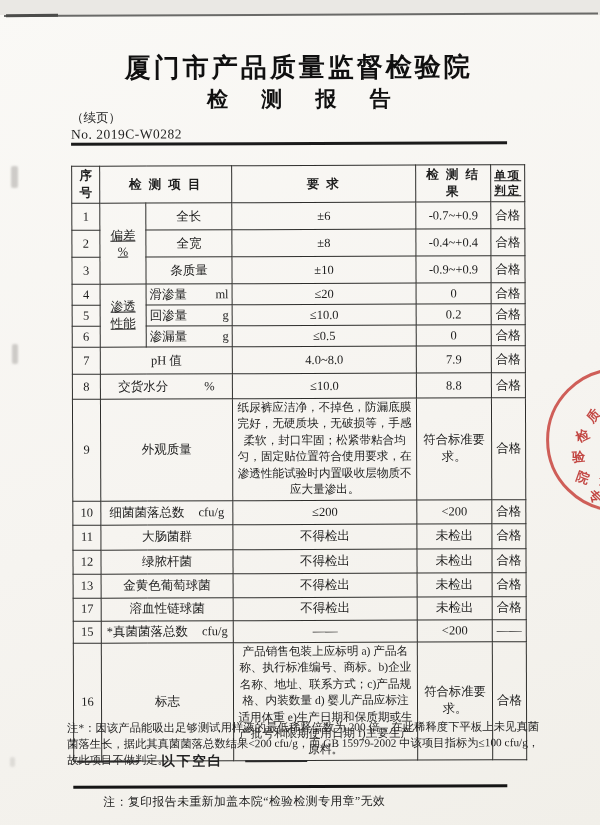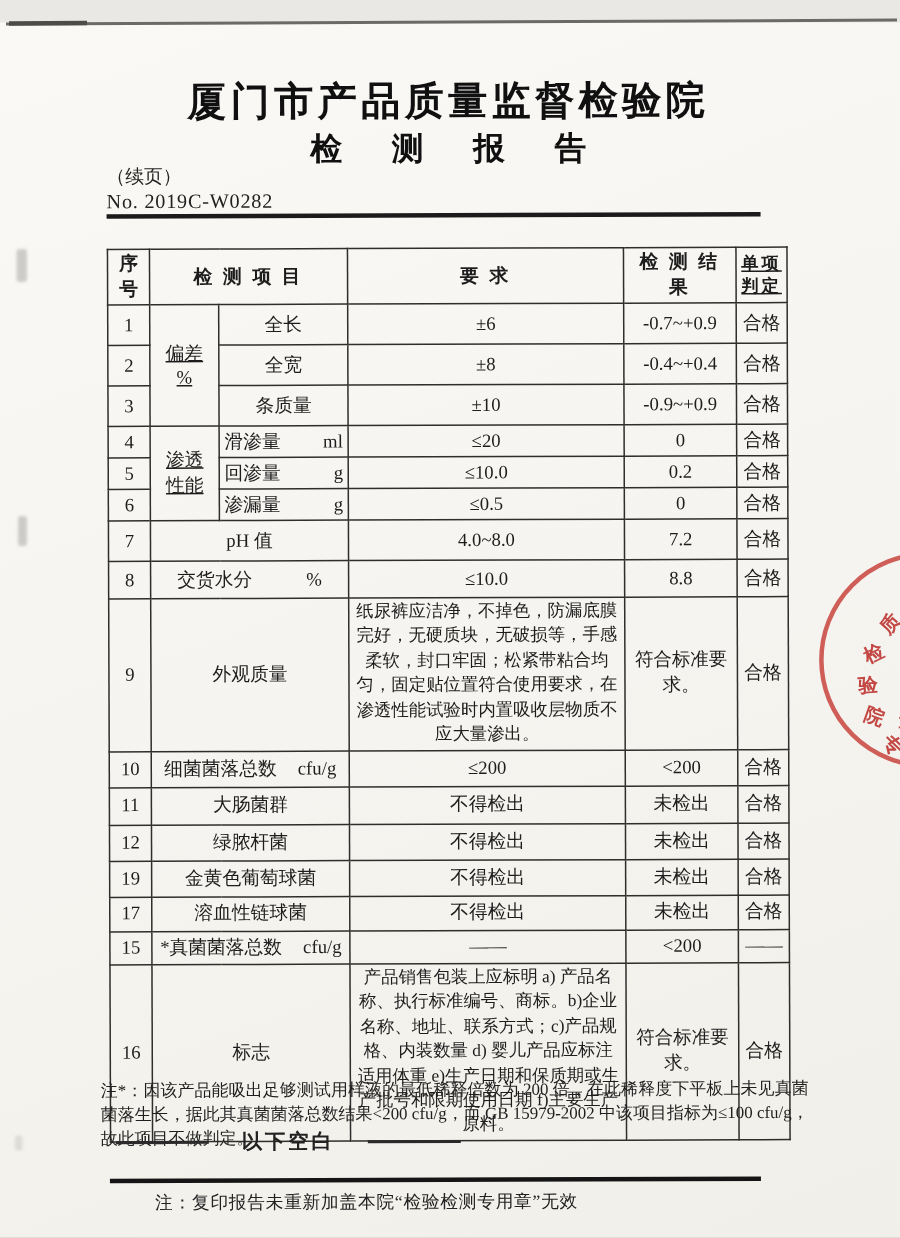--- a/index.html
+++ b/index.html
@@ -164,21 +164,21 @@
         </td>
         <td>≤0.5</td>
         <td>0</td>
         <td>合格</td>
       </tr>
 
       <tr style="height:27px">
         <td class="seq">7</td>
         <td class="item" colspan="2">pH 值</td>
         <td>4.0~8.0</td>
-        <td>7.2</td>
+        <td>7.9</td>
         <td>合格</td>
       </tr>
       <tr style="height:25px">
         <td class="seq">8</td>
         <td class="item" colspan="2">
           <span>交货水分</span><span class="unit wide">%</span>
         </td>
         <td>≤10.0</td>
         <td>8.8</td>
         <td>合格</td>
@@ -209,21 +209,21 @@
         <td>合格</td>
       </tr>
       <tr style="height:24px">
         <td class="seq">12</td>
         <td class="item" colspan="2">绿脓杆菌</td>
         <td>不得检出</td>
         <td>未检出</td>
         <td>合格</td>
       </tr>
       <tr style="height:24px">
-        <td class="seq">19</td>
+        <td class="seq">13</td>
         <td class="item" colspan="2">金黄色葡萄球菌</td>
         <td>不得检出</td>
         <td>未检出</td>
         <td>合格</td>
       </tr>
       <tr style="height:23px">
         <td class="seq">17</td>
         <td class="item" colspan="2">溶血性链球菌</td>
         <td>不得检出</td>
         <td>未检出</td>

